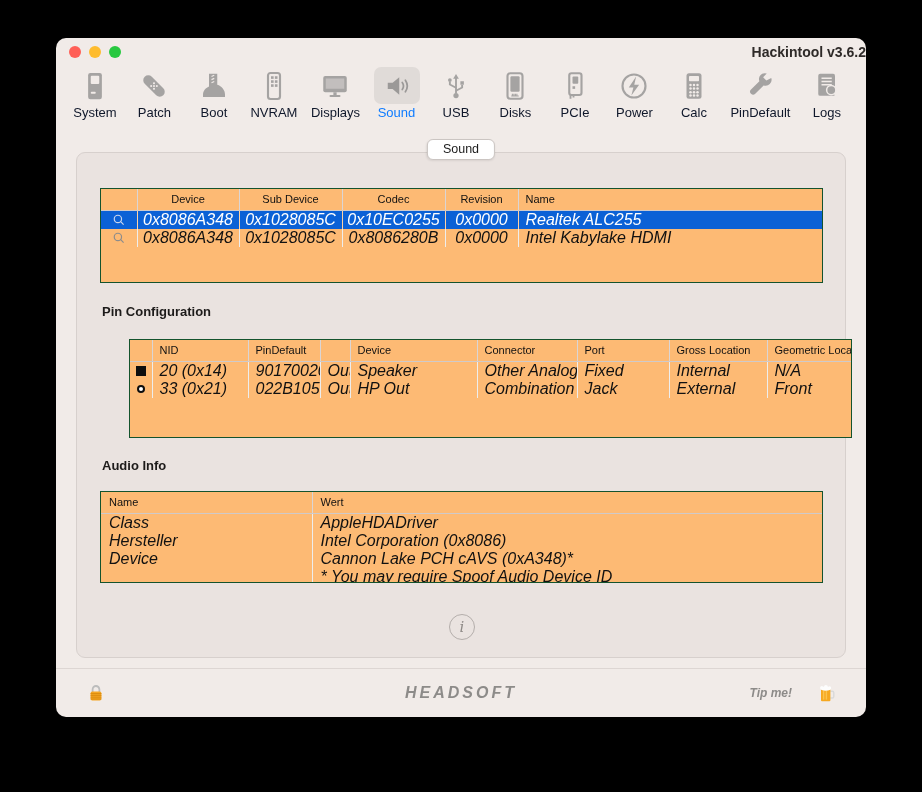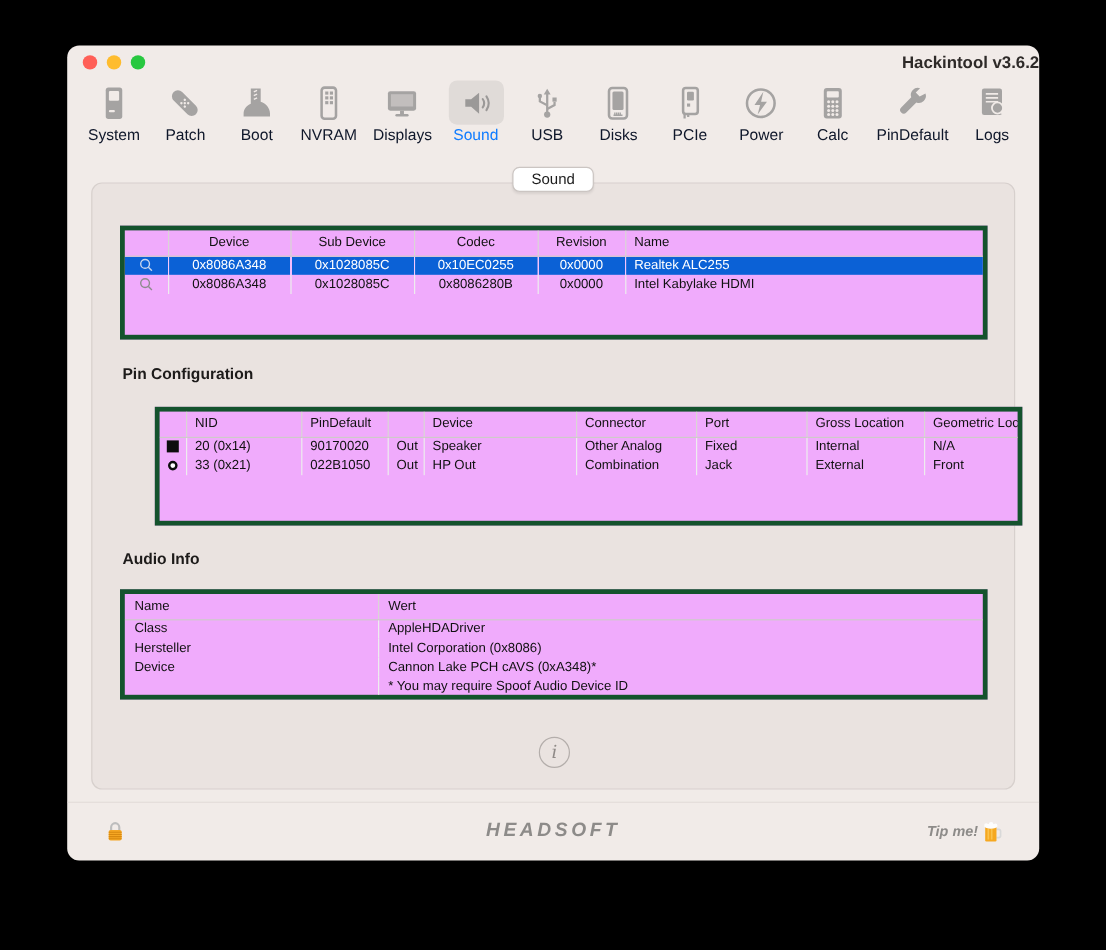--- a/index.html
+++ b/index.html
@@ -40,35 +40,35 @@
   
   .panel {
     position:absolute; left:20px; top:114px; width:770px; height:506px;
     background:#eae3e0; border:1px solid #d7d0cd; border-radius:9px;
   }
   .sectitle { position:absolute; left:25px; font-size:13px; font-weight:bold; color:#1d1b1a; }
   .t-pin   { top:151px; }
   .t-audio { top:305px; }
   .tablebox {
     position:absolute; left:23px; width:723px; overflow:hidden;
-    background:#f0abfc; border:4px solid #14532d;
+    background:#fdba74; border:1px solid #14532d;
   }
   .tb1 { top:35px;  height:95px; }
   .tb2 { top:186px; height:99px;margin-left:29px; }
   .tb3 { top:338px; height:92px; }
   table { border-collapse:collapse; table-layout:fixed; width:723px; }
   th {
     height:21px; font-size:11px; font-weight:normal; color:#111;
     border-bottom:1px solid #cfcaca; border-right:1px solid #dad5d5;
     white-space:nowrap; overflow:hidden; padding:0;
   }
   th:last-child { border-right:none; }
   td {
-    height:16px; font-size:11px; color:#111; padding:0;
-    border-right:1px solid #ededed; white-space:nowrap; overflow:hidden;
+    height:16px; font-size:16px; color:#111; padding:0;
+    border-right:1px solid #ededed; white-space:nowrap; overflow:hidden;font-style:italic;
   }
   td:last-child { border-right:none; }
   tr.selected td { background:#0b61d6; color:#fff; border-right-color:rgba(255,255,255,.35); }
   
   .tbl-device th, .tbl-device td { text-align:center; }
   .tbl-device th:last-child, .tbl-device td:last-child { text-align:left; padding-left:7px; }
   .tbl-pin th, .tbl-pin td { text-align:left; padding-left:7px; }
   .tbl-pin th:first-child, .tbl-pin td:first-child { text-align:center; padding-left:1px; }
   .tbl-audio th, .tbl-audio td { text-align:left; padding-left:8px; }
   
@@ -88,21 +88,21 @@
     position:absolute; left:0; right:0; top:630px; height:49px;
     border-top:1px solid #ddd6d3; border-radius:0 0 10px 10px;
     display:flex; align-items:center; justify-content:space-between; padding:0 30px;
   }
   .lock svg, .beer svg { width:20px; height:20px; display:block; }
   .brand {
     position:absolute; left:0; right:0; text-align:center;
     font-size:16px; font-weight:bold; font-style:italic;
     letter-spacing:3px; color:#8d8b89;
   }
-  .tip { display:flex; align-items:center; gap:1px; z-index:2; }
+  .tip { display:flex; align-items:center; gap:24px; z-index:2; }
   .tip-label { font-size:12px; font-style:italic; font-weight:bold; color:#8d8b89; }
 </style>
 </head>
 <body>
 
 <div class="window">
 
   <div class="titlebar">
     <div class="traffic">
       <div class="tl tl-close"></div>

